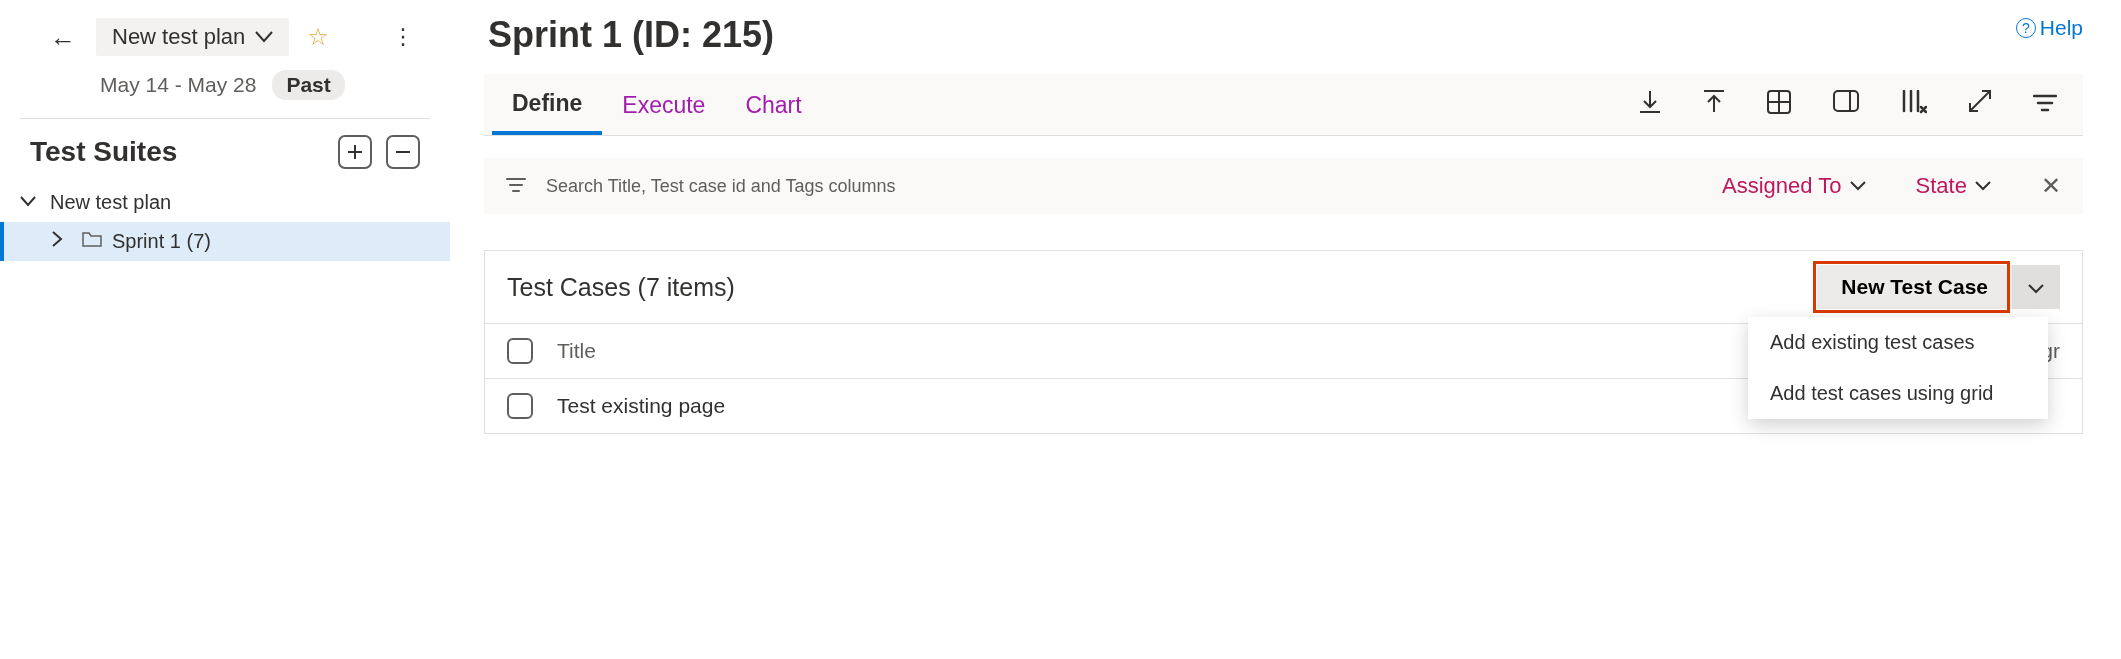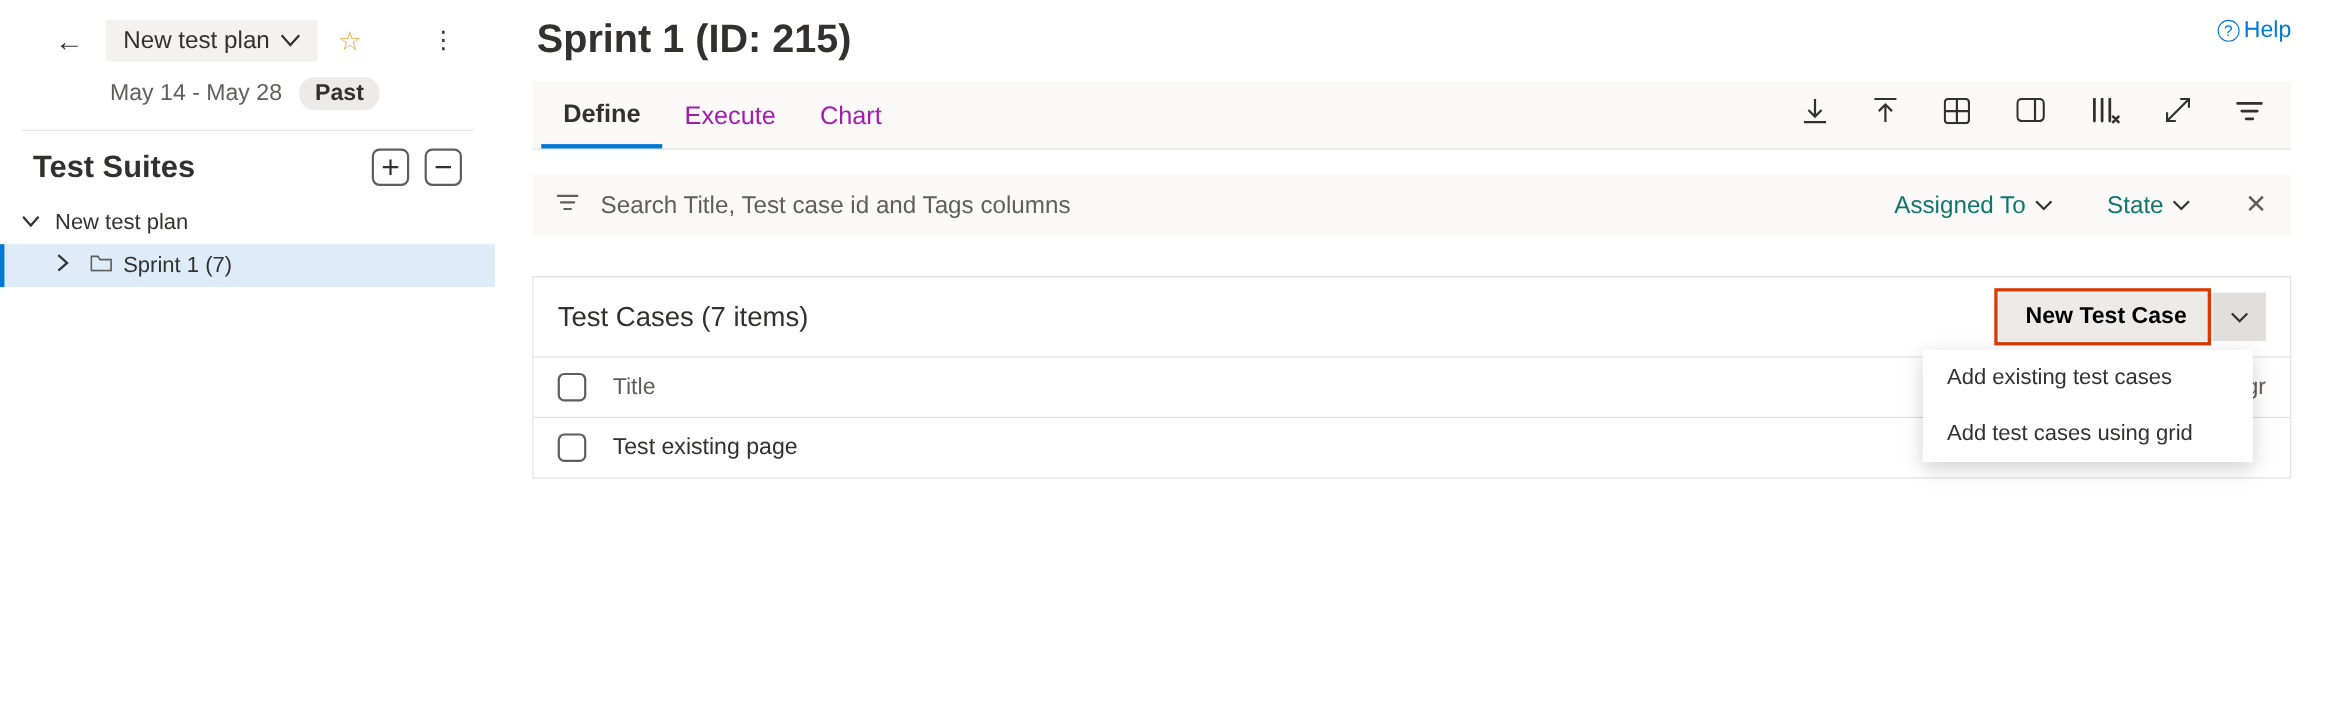--- a/index.html
+++ b/index.html
@@ -32,23 +32,23 @@
     .page-title { font-size: 36px; font-weight: 600; padding: 0 0 18px 4px; }
     
     .tabbar { display: flex; align-items: center; border-bottom: 1px solid #e1dfdd; background: #faf9f8; padding: 0 8px; }
     .tab { padding: 16px 20px 14px 20px; font-size: 23px; color: #a21caf; cursor: pointer; }
     .tab.active { color: #323130; font-weight: 600; border-bottom: 4px solid #0078d4; }
     .toolbar-icons { margin-left: auto; display: flex; gap: 42px; padding-right: 18px; }
     .tool-icon { font-size: 24px; cursor: pointer; color: #323130; }
     
     .search-bar { margin: 22px 0 0 0; background: #faf9f8; display: flex; align-items: center; padding: 14px 22px; gap: 20px; font-size: 22px; }
     .filter-icon { font-size: 20px; }
-    .search-input { flex: 1; border: none; background: transparent; font-size: 22px; color: #ef4444; outline: none; }
+    .search-input { flex: 1; border: none; background: transparent; font-size: 18px; color: #ef4444; outline: none; }
     .search-input::placeholder { color: #605e5c; }
-    .search-filter { display: flex; align-items: center; gap: 8px; color: #0f766e; cursor: pointer; font-size: 22px; margin-left: 30px; }
+    .search-filter { display: flex; align-items: center; gap: 8px; color: #be185d; cursor: pointer; font-size: 22px; margin-left: 30px; }
     .close-x { font-size: 24px; cursor: pointer; margin-left: 30px; color: #605e5c; }
     
     .table-area { margin-top: 36px; border: 1px solid #e1dfdd; }
     .table-header-row { display: flex; align-items: center; padding: 14px 22px; border-bottom: 1px solid #e1dfdd; }
     .table-title { font-size: 25px; font-weight: 400; flex: 1; }
     .new-case-split { display: flex; position: relative; }
     .new-case-btn { background: #edebe9; padding: 10px 24px; font-size: 21px; font-weight: 600; cursor: pointer; border: none; }
     .split-chev { background: #e1dfdd; padding: 10px 16px; cursor: pointer; border: none; font-size: 20px; }
     .red-box { position: absolute; border: 3px solid #d83b01; left: -4px; top: -4px; right: 50px; bottom: -4px; pointer-events: none; }
     

